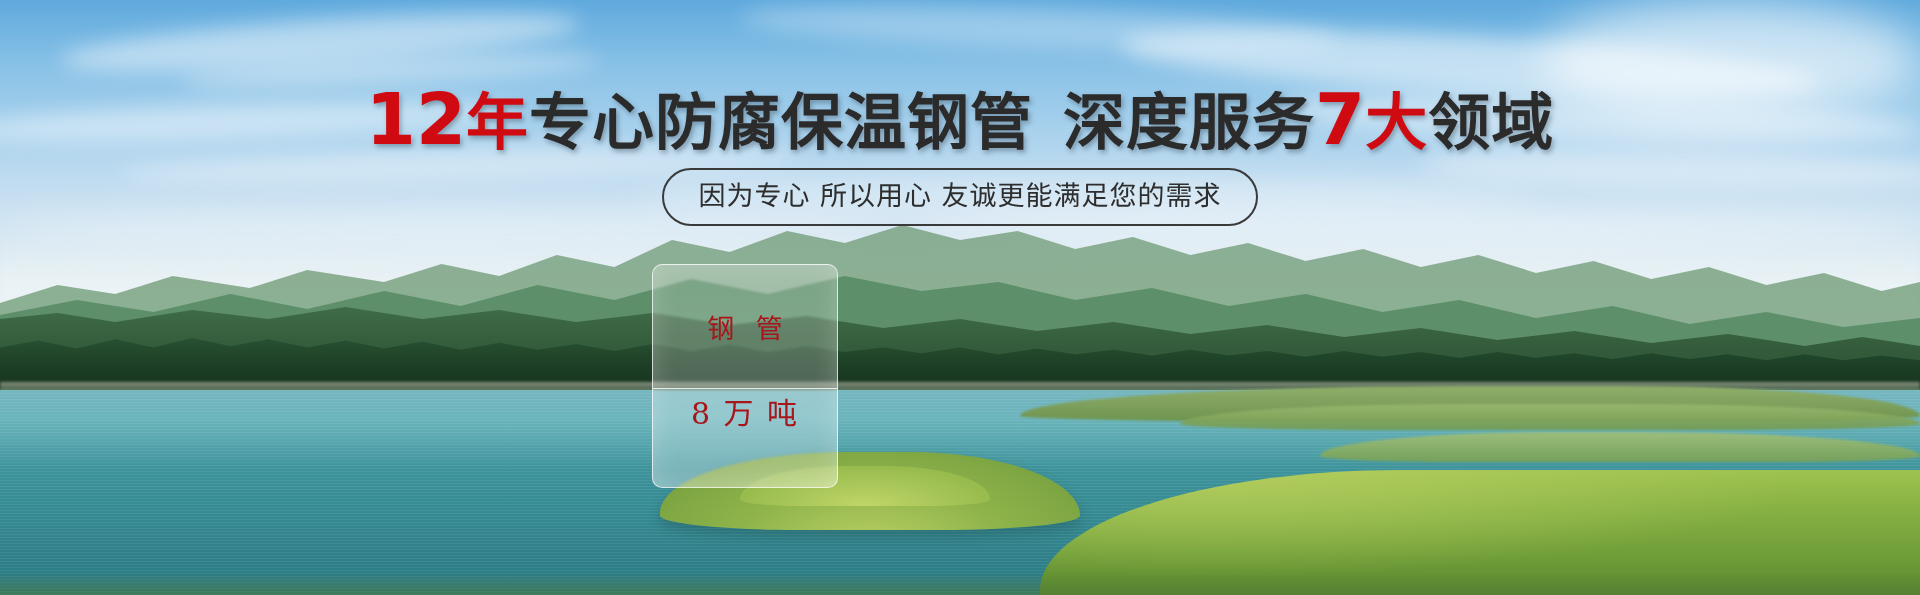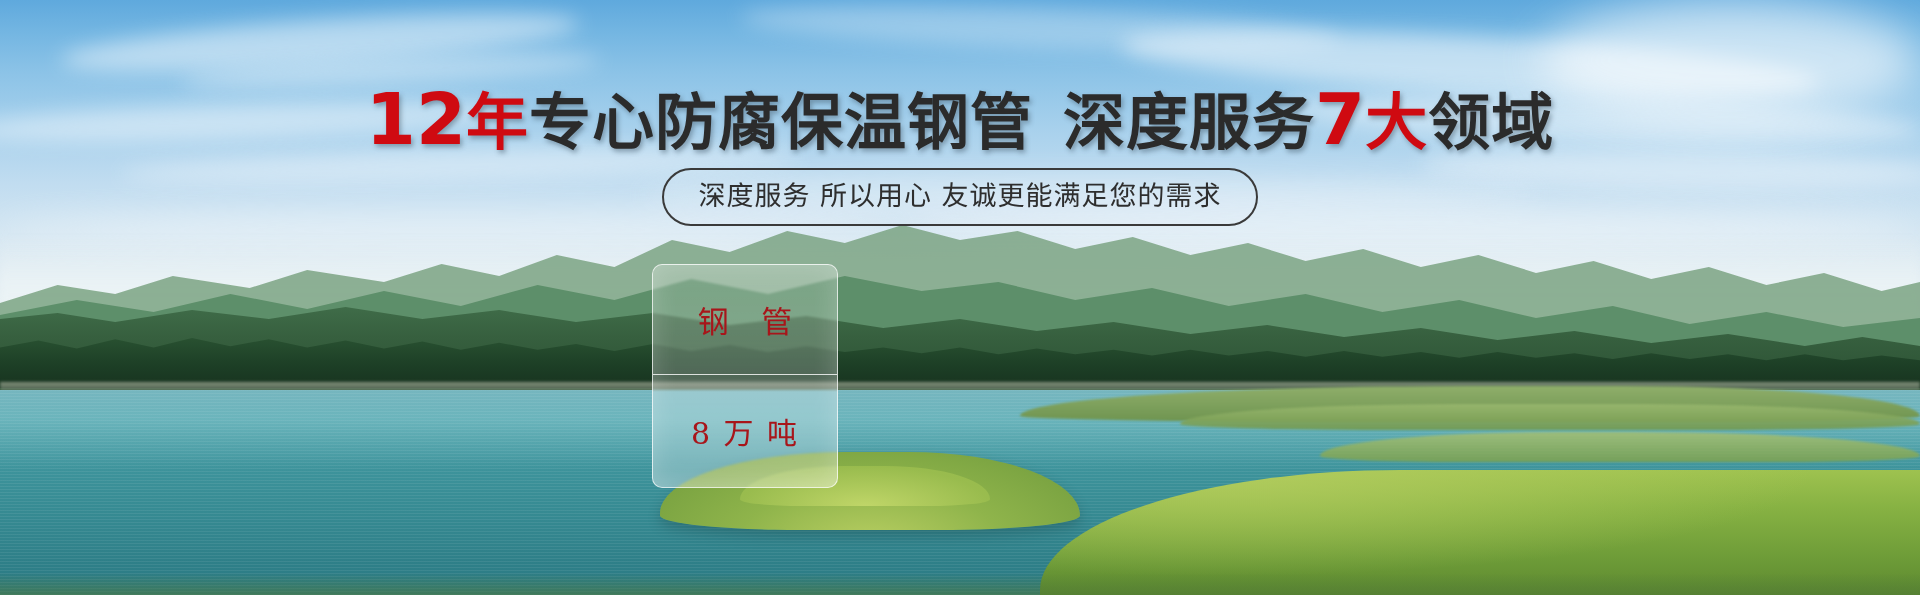--- a/index.html
+++ b/index.html
@@ -230,34 +230,34 @@
     border:1px solid rgba(255,255,255,.75);
     border-radius:10px;
     background:linear-gradient(to bottom,rgba(255,255,255,.18) 0%,rgba(255,255,255,.30) 100%);
     box-shadow:inset 0 0 26px rgba(255,255,255,.22);
     display:flex;
     flex-direction:column;
     align-items:center;
     backdrop-filter:blur(1px);
   }
   .card-title{
-    height:110px;
+    height:124px;
     display:flex;align-items:center;justify-content:center;
-    font-family:Liberation Mono, monospace;
-    font-size:31px;
+    font-family:Liberation Sans, sans-serif;
+    font-size:27px;
     letter-spacing:7px;
     text-indent:7px;
     color:#a8151a;
     width:100%;
     border-bottom:1px solid rgba(255,255,255,.8);
     box-sizing:border-box;
   }
   .card-value{
     flex:1;
-    display:flex;align-items:center;justify-content:center;
+    display:flex;align-items:flex-start;justify-content:center;
     font-family:"DejaVu Serif","Liberation Serif",serif;
     font-size:30px;
     color:#a8151a;
     letter-spacing:2px;
     width:100%;
   }
   .card-value sup{font-size:18px;vertical-align:super;letter-spacing:0;}
 </style>
 </head>
 <body>
@@ -296,21 +296,21 @@
   <div class="island-2"></div>
 
   <div class="grass-fg"></div>
   <div class="grass-bottom"></div>
 
   <div class="headline">
     <span class="num">12</span><span class="red">年</span><span>专心防腐保温钢管</span><span class="gap"></span><span>深度服务</span><span class="num">7</span><span class="red">大</span><span>领域</span>
   </div>
 
   <div class="subtitle-wrap">
-    <div class="subtitle">深度服务 所以用心  友诚更能满足您的需求</div>
+    <div class="subtitle">因为专心 所以用心  友诚更能满足您的需求</div>
   </div>
 
   <div class="cards">
 
     <div class="card">
       <div class="card-title">钢 管</div>
       <div class="card-value">
         <span>8 万 吨</span>
       </div>
     </div>

